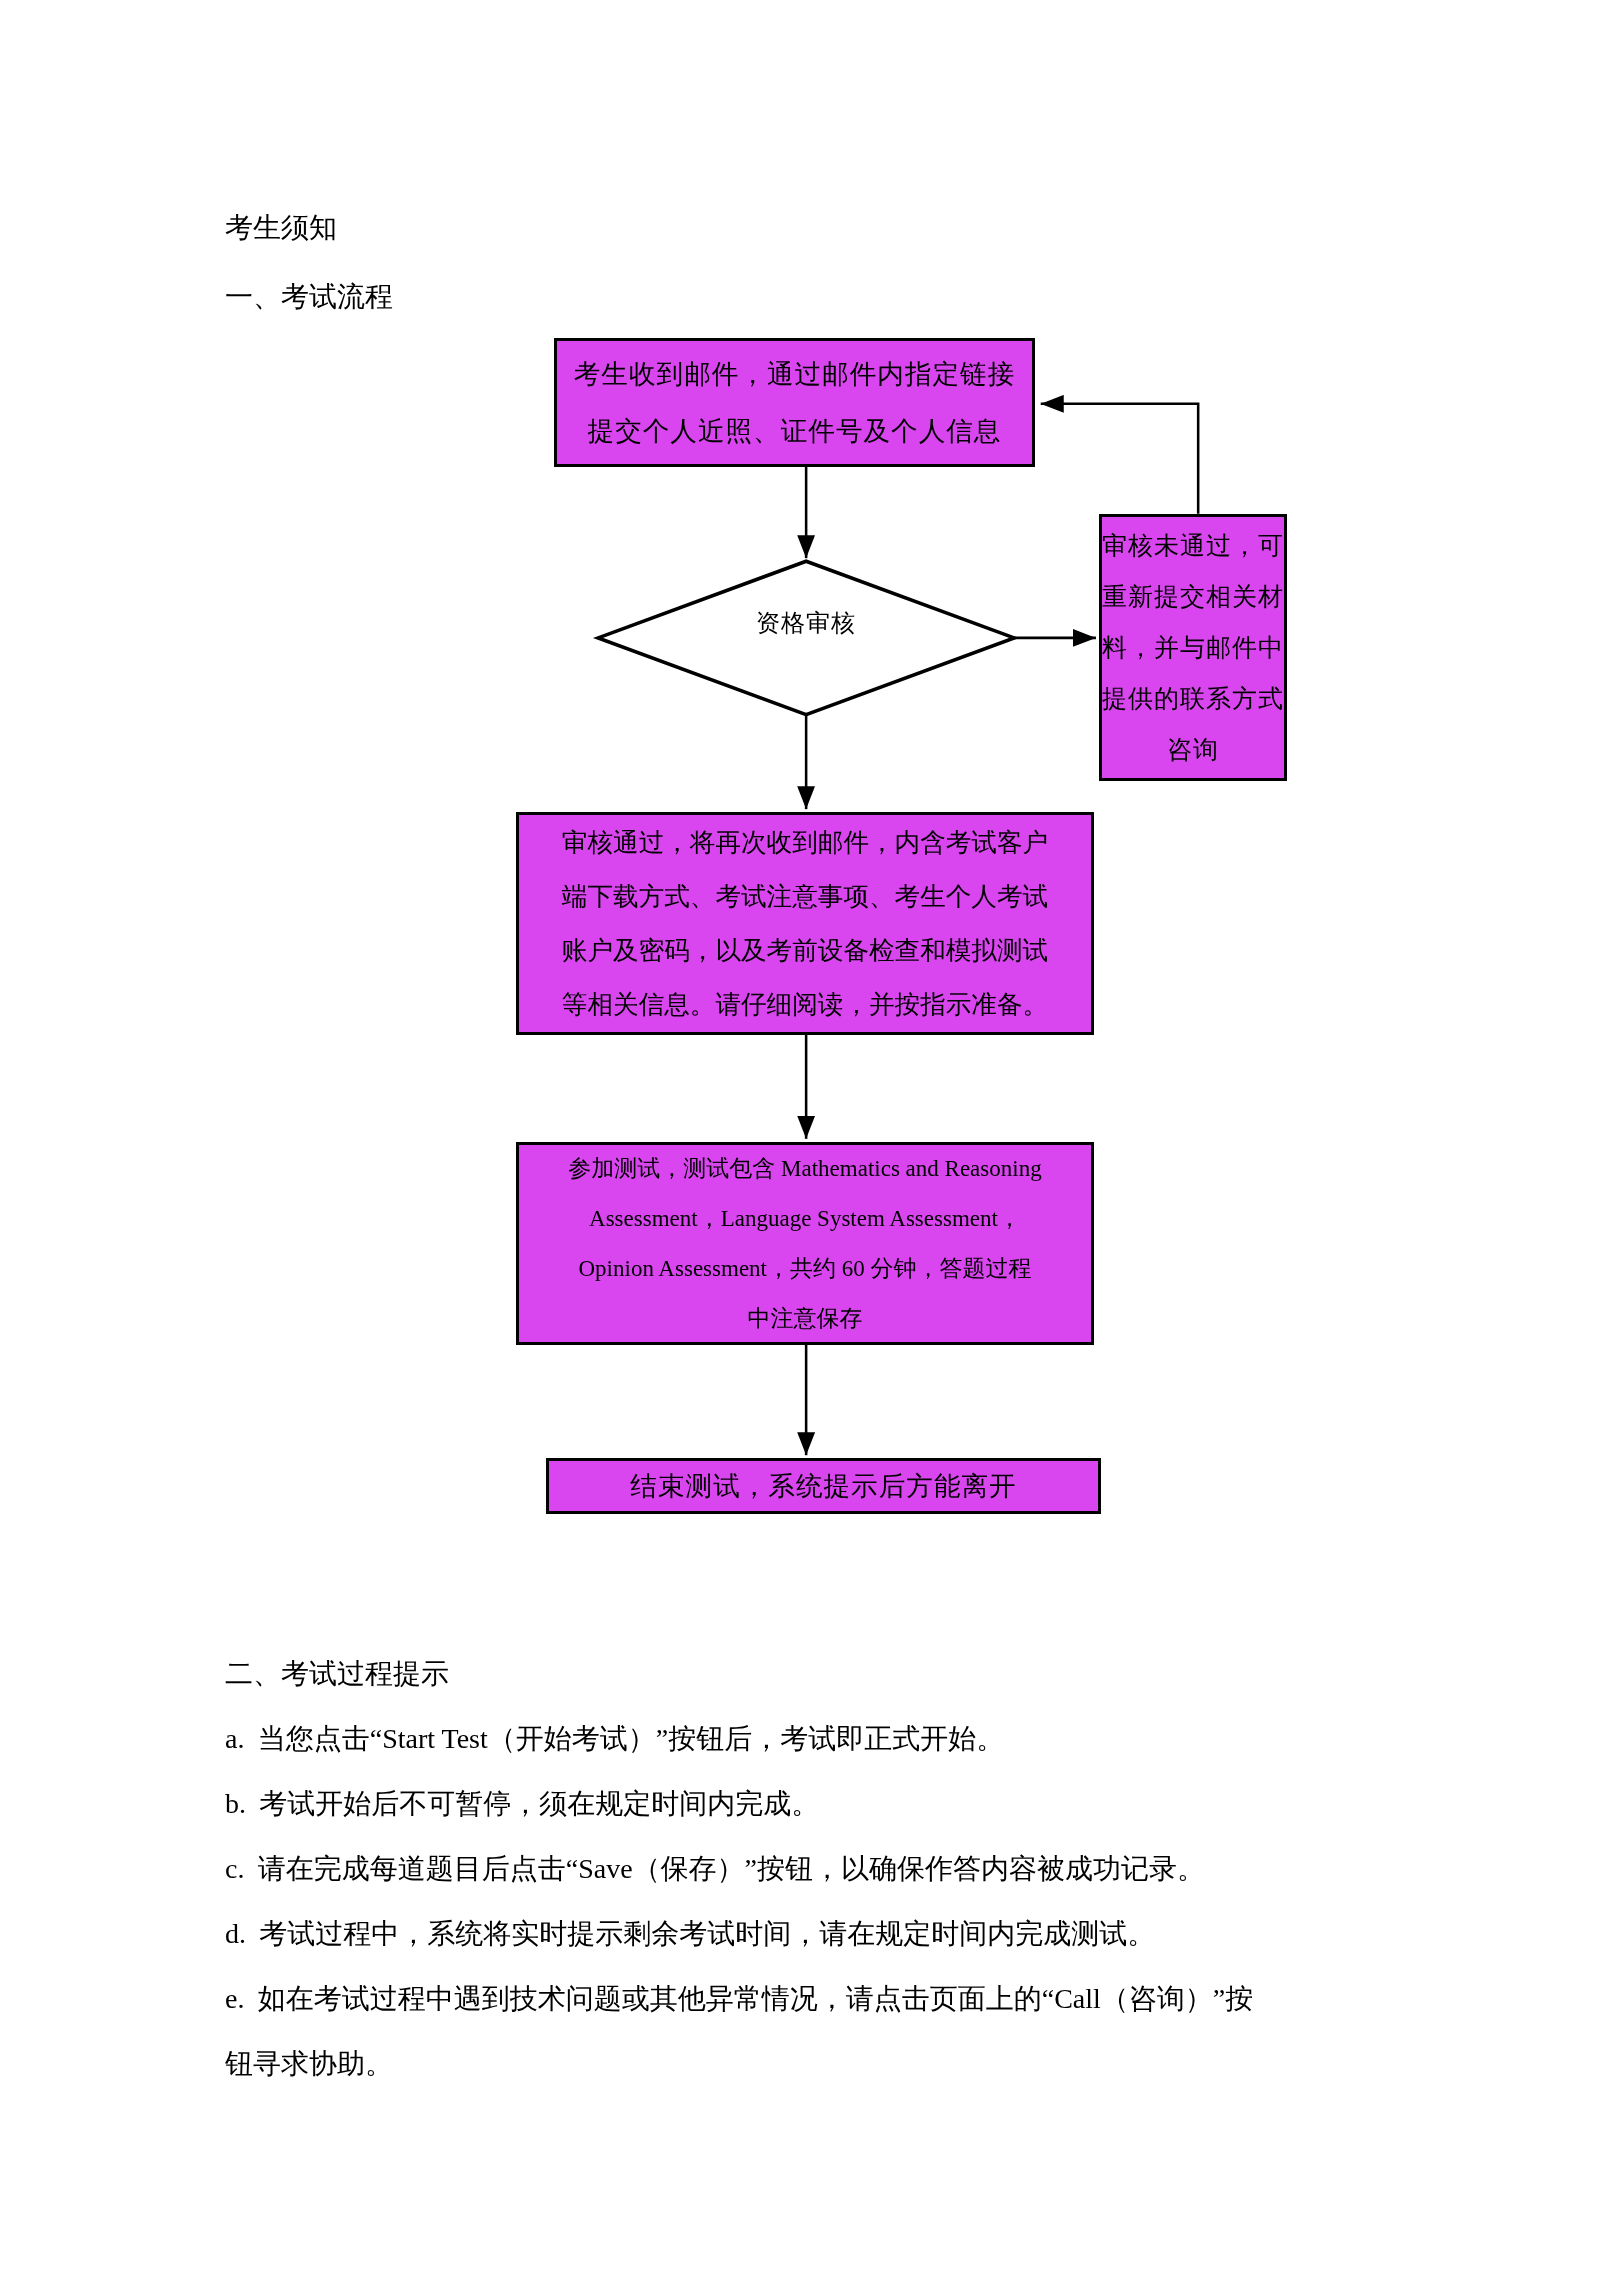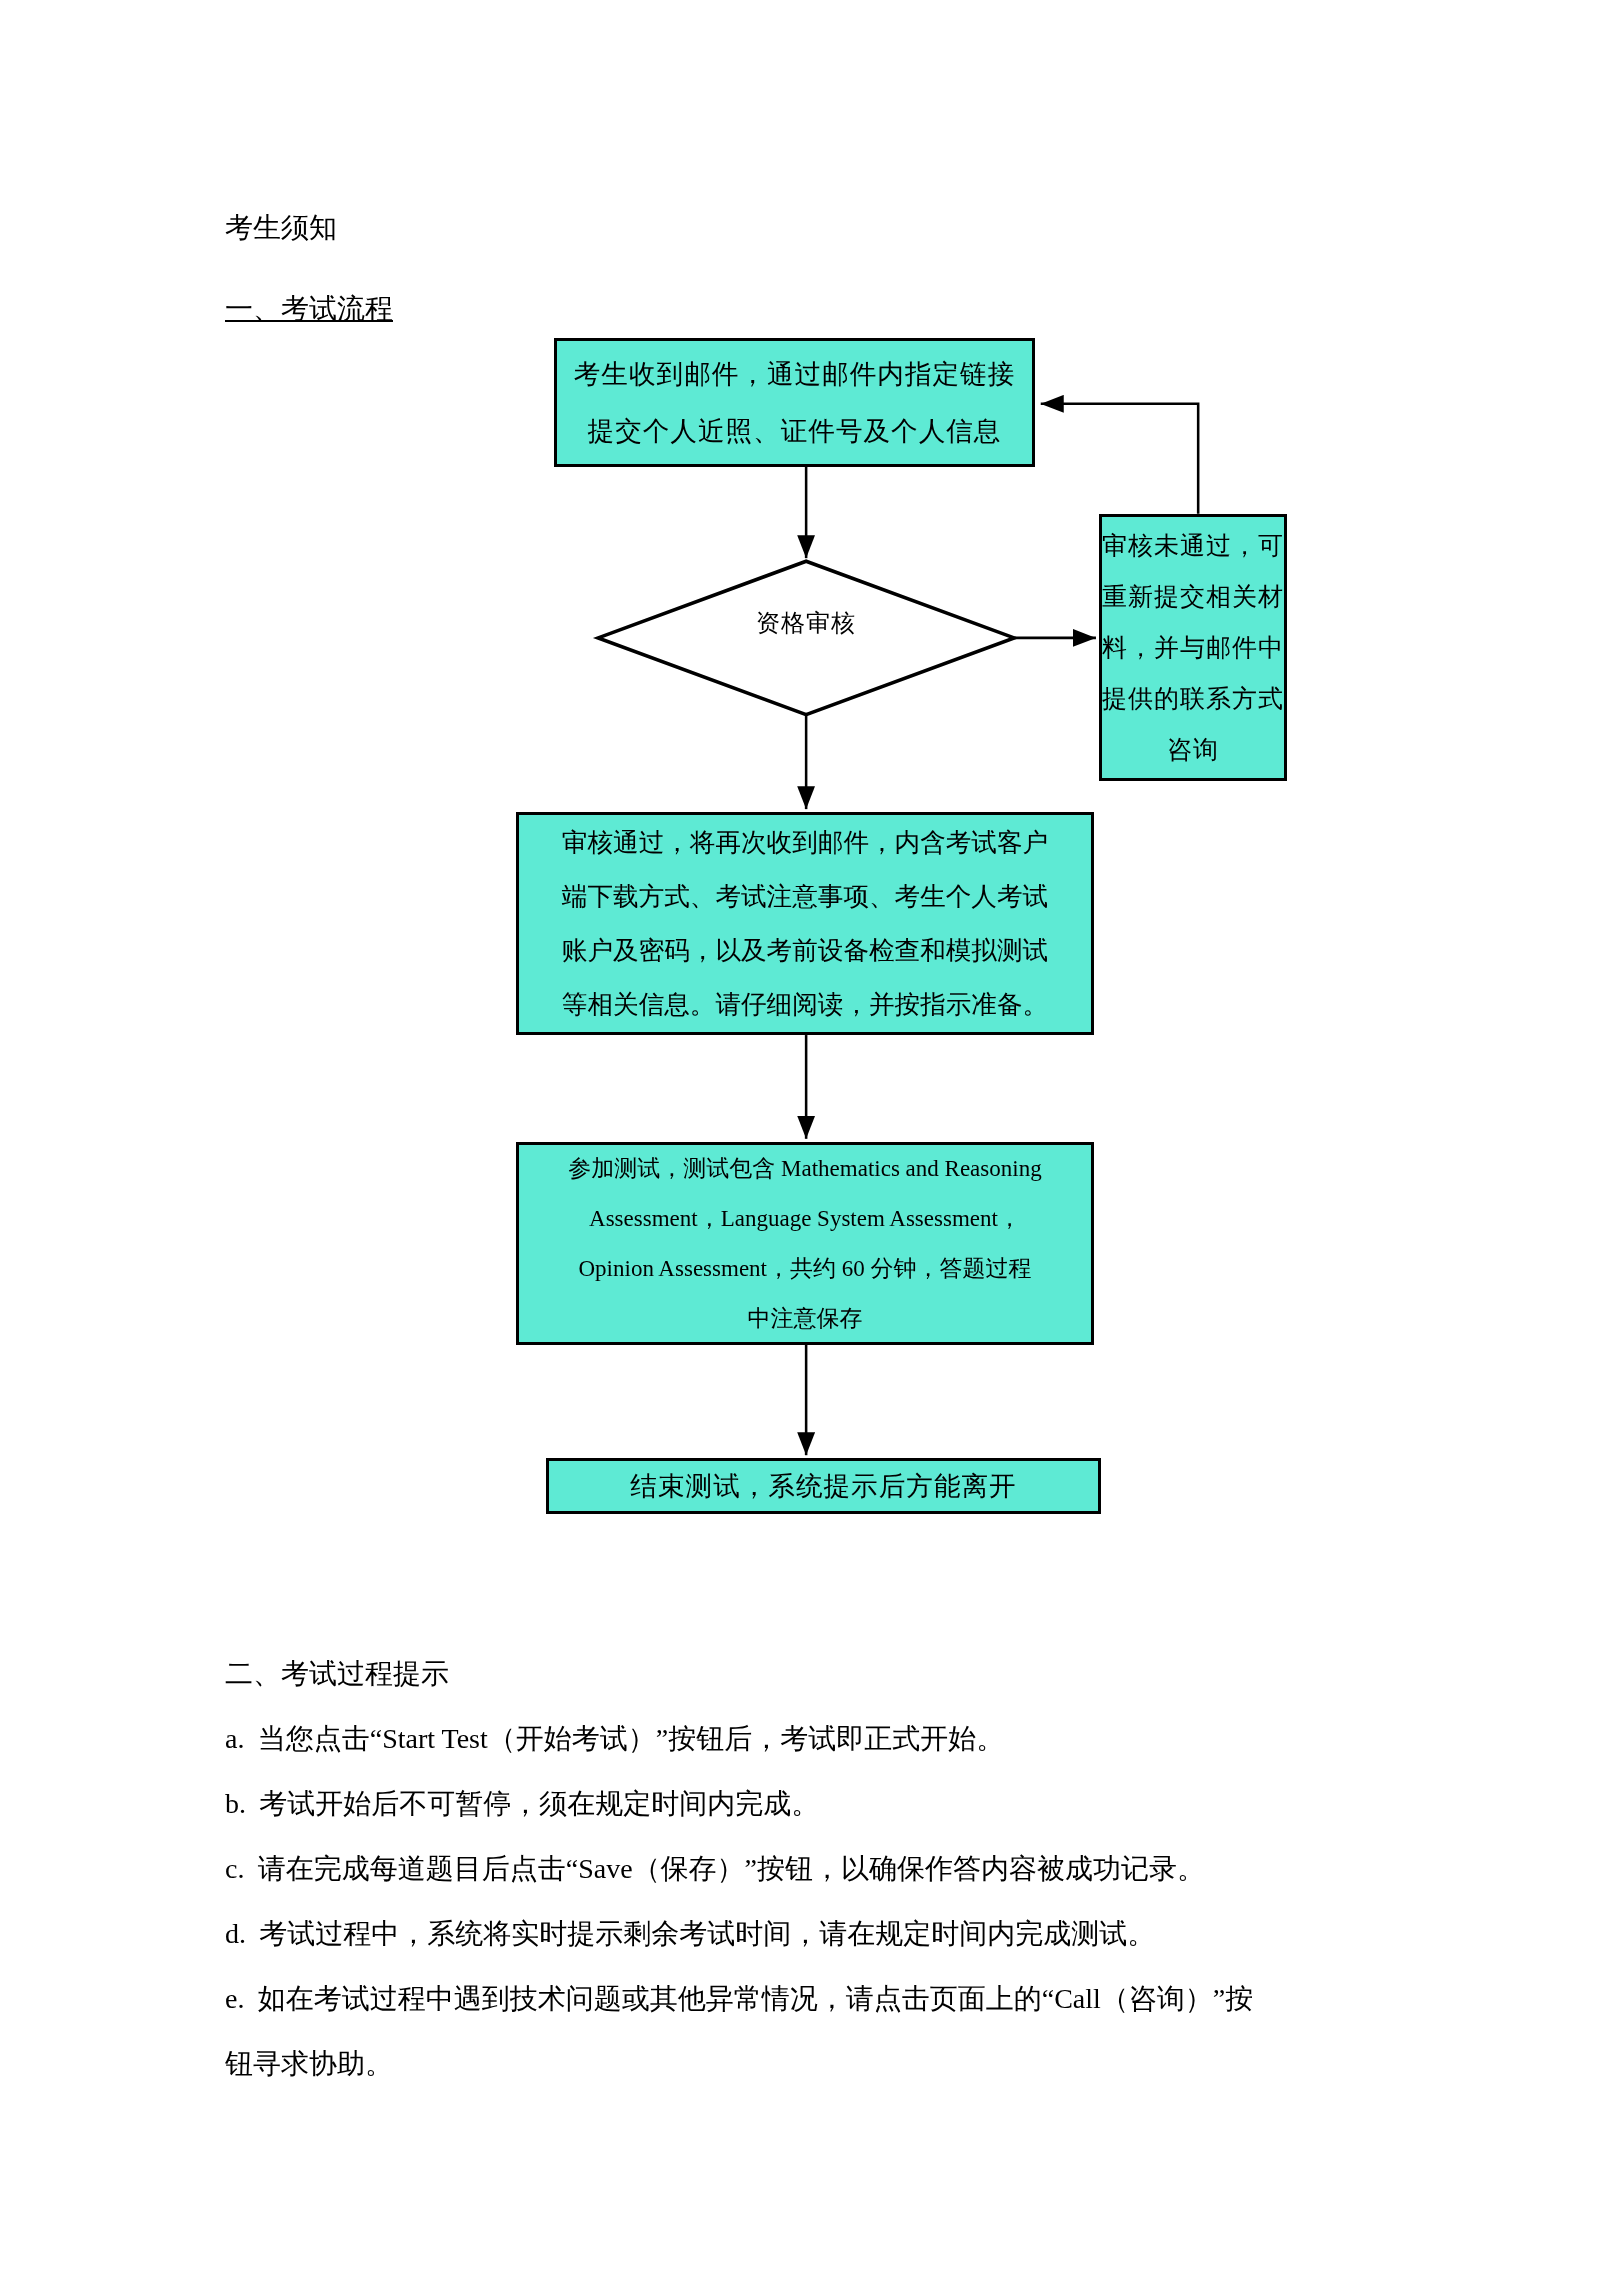--- a/index.html
+++ b/index.html
@@ -8,21 +8,21 @@
     background:#ffffff;color:#000000;
     font-family:"Liberation Serif","DejaVu Serif",serif;
   }
   .heading{
     position:absolute;left:225px;
     font-size:28px;line-height:65px;white-space:pre;
   }
   #flow-svg{position:absolute;left:0;top:0;z-index:1;}
   .fbox{
     position:absolute;z-index:2;box-sizing:border-box;
-    border:3.6px solid #000;background:#5eead4;
+    border:3.6px solid #000;background:#d946ef;
     display:flex;align-items:center;justify-content:center;
     text-align:center;
     font-family:Liberation Serif, serif;
   }
   .fbox span, .dlabel span{white-space:pre-line;display:block;}
   .dlabel{
     position:absolute;z-index:2;display:flex;align-items:center;justify-content:center;
     text-align:center;background:transparent;
   }
   #box-email{left:554px;top:338px;width:481px;height:129px;font-size:26.6px;line-height:57px;letter-spacing:1px;}
@@ -32,21 +32,21 @@
   #box-test{left:516px;top:1142px;width:578px;height:203px;font-size:23px;line-height:50px;}
   #box-end{left:546px;top:1458px;width:555px;height:56px;font-size:26.6px;letter-spacing:1px;}
   #tips-block{
     position:absolute;left:225px;top:1641px;width:1186px;
     font-size:28px;line-height:65px;
   }
   #tips-block p{margin:0;}
   #tips-block .tip-text{white-space:pre-line;}
   #tips-block .tip-label{margin-right:13.3px;}
   #page-title{top:195px;}
-  #section1-heading{top:276px;text-decoration:underline;}
+  #section1-heading{top:264px;}
 </style>
 </head>
 <body>
 
 <div id="page-title" class="heading">考生须知</div>
 
 <div id="section1-heading" class="heading">一、考试流程</div>
 
 <svg id="flow-svg" width="1623" height="2295" viewBox="0 0 3175 4490" xmlns="http://www.w3.org/2000/svg">
   <defs>

